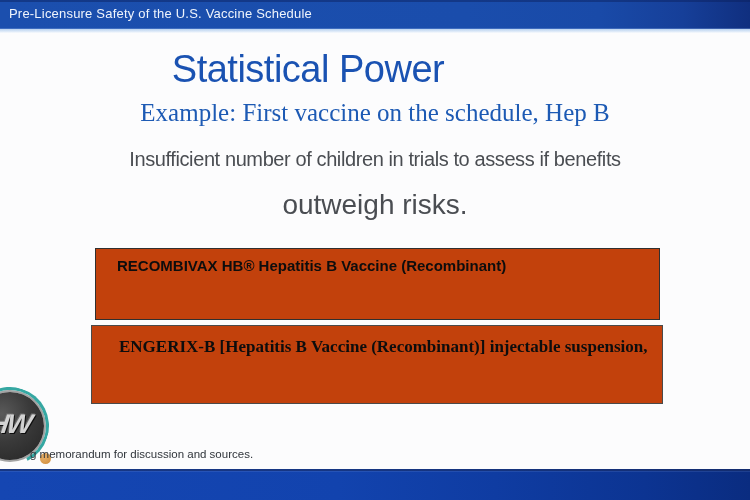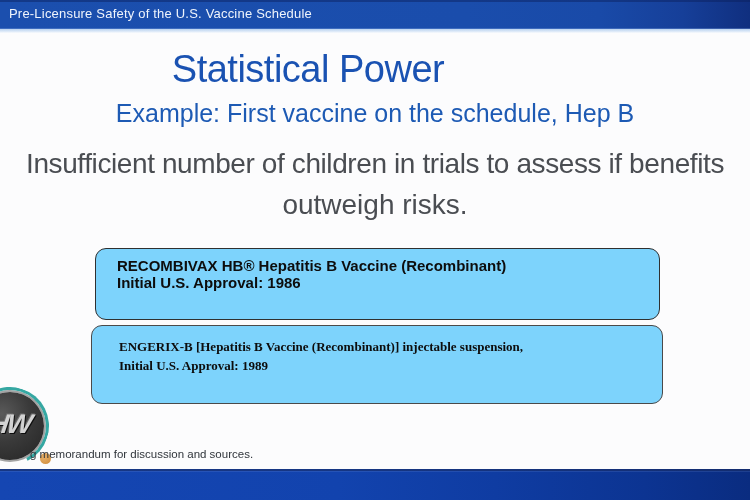--- a/index.html
+++ b/index.html
@@ -52,67 +52,67 @@
   }
   .slide-subtitle {
     position: absolute;
     top: 99px; left: 0;
     width: 750px;
     margin: 0;
     text-align: center;
     font-size: 25px;
     font-weight: normal;
     color: #1d5ab4;
+    font-family: Liberation Serif, serif;
   }
 
   
   .body-line1 {
     position: absolute;
     top: 148px;
     left: 375px;
     transform: translateX(-50%);
     white-space: nowrap;
-    font-size: 28px;
+    font-size: 20px;
     letter-spacing: -0.4px;
     color: #4a4d52;
   }
   .body-line2 {
     position: absolute;
     top: 189px; left: 0;
     width: 750px;
     text-align: center;
     font-size: 28px;
     color: #4a4d52;
   }
 
   
   .vaccine-box {
     position: absolute;
     box-sizing: border-box;
-    background: #7dd3fc;
+    background: #c2410c;
     color: #0d0d0d;
     font-weight: bold;
-    border-radius: 11px;
   }
   .box1 {
     left: 95px; top: 248px;
     width: 565px; height: 72px;
     border: 1.5px solid #303030;
     padding: 8px 8px 0 21px;
     font-family: "Liberation Sans", sans-serif;
     font-size: 15px;
     line-height: 17px;
   }
   .box2 {
     left: 91px; top: 325px;
     width: 572px; height: 79px;
     border: 1.5px solid #4a4a4a;
     padding: 11px 8px 0 27px;
     font-family: "Liberation Serif", serif;
-    font-size: 13px;
+    font-size: 17px;
     line-height: 19px;
   }
 
   
   .logo {
     position: absolute;
     left: -24px; top: 392px;
     width: 68px; height: 68px;
     border-radius: 50%;
     background: radial-gradient(circle at 38% 32%, #5a5a5a 0%, #3a3a3a 45%, #242424 100%);
@@ -188,26 +188,24 @@
   <div class="top-bar-underline"></div>
 
   <h1 class="slide-title">Statistical Power</h1>
   <h2 class="slide-subtitle">Example: First vaccine on the schedule, Hep B</h2>
 
   <div class="body-line1">Insufficient number of children in trials to assess if benefits</div>
   <div class="body-line2">outweigh risks.</div>
 
   <div class="vaccine-box box1">
     <div>RECOMBIVAX HB® Hepatitis B Vaccine (Recombinant)</div>
-    <div>Initial U.S. Approval: 1986</div>
   </div>
 
   <div class="vaccine-box box2">
     <div>ENGERIX-B [Hepatitis B Vaccine (Recombinant)] injectable suspension,</div>
-    <div>Initial U.S. Approval: 1989</div>
   </div>
 
   <div class="logo">
     <span class="logo-arc"></span>
     <span class="logo-arc2"></span>
     <span class="logo-text">HW</span>
     <span class="logo-dot"></span>
   </div>
 
   <div class="footer-note">g memorandum for discussion and sources.</div>

